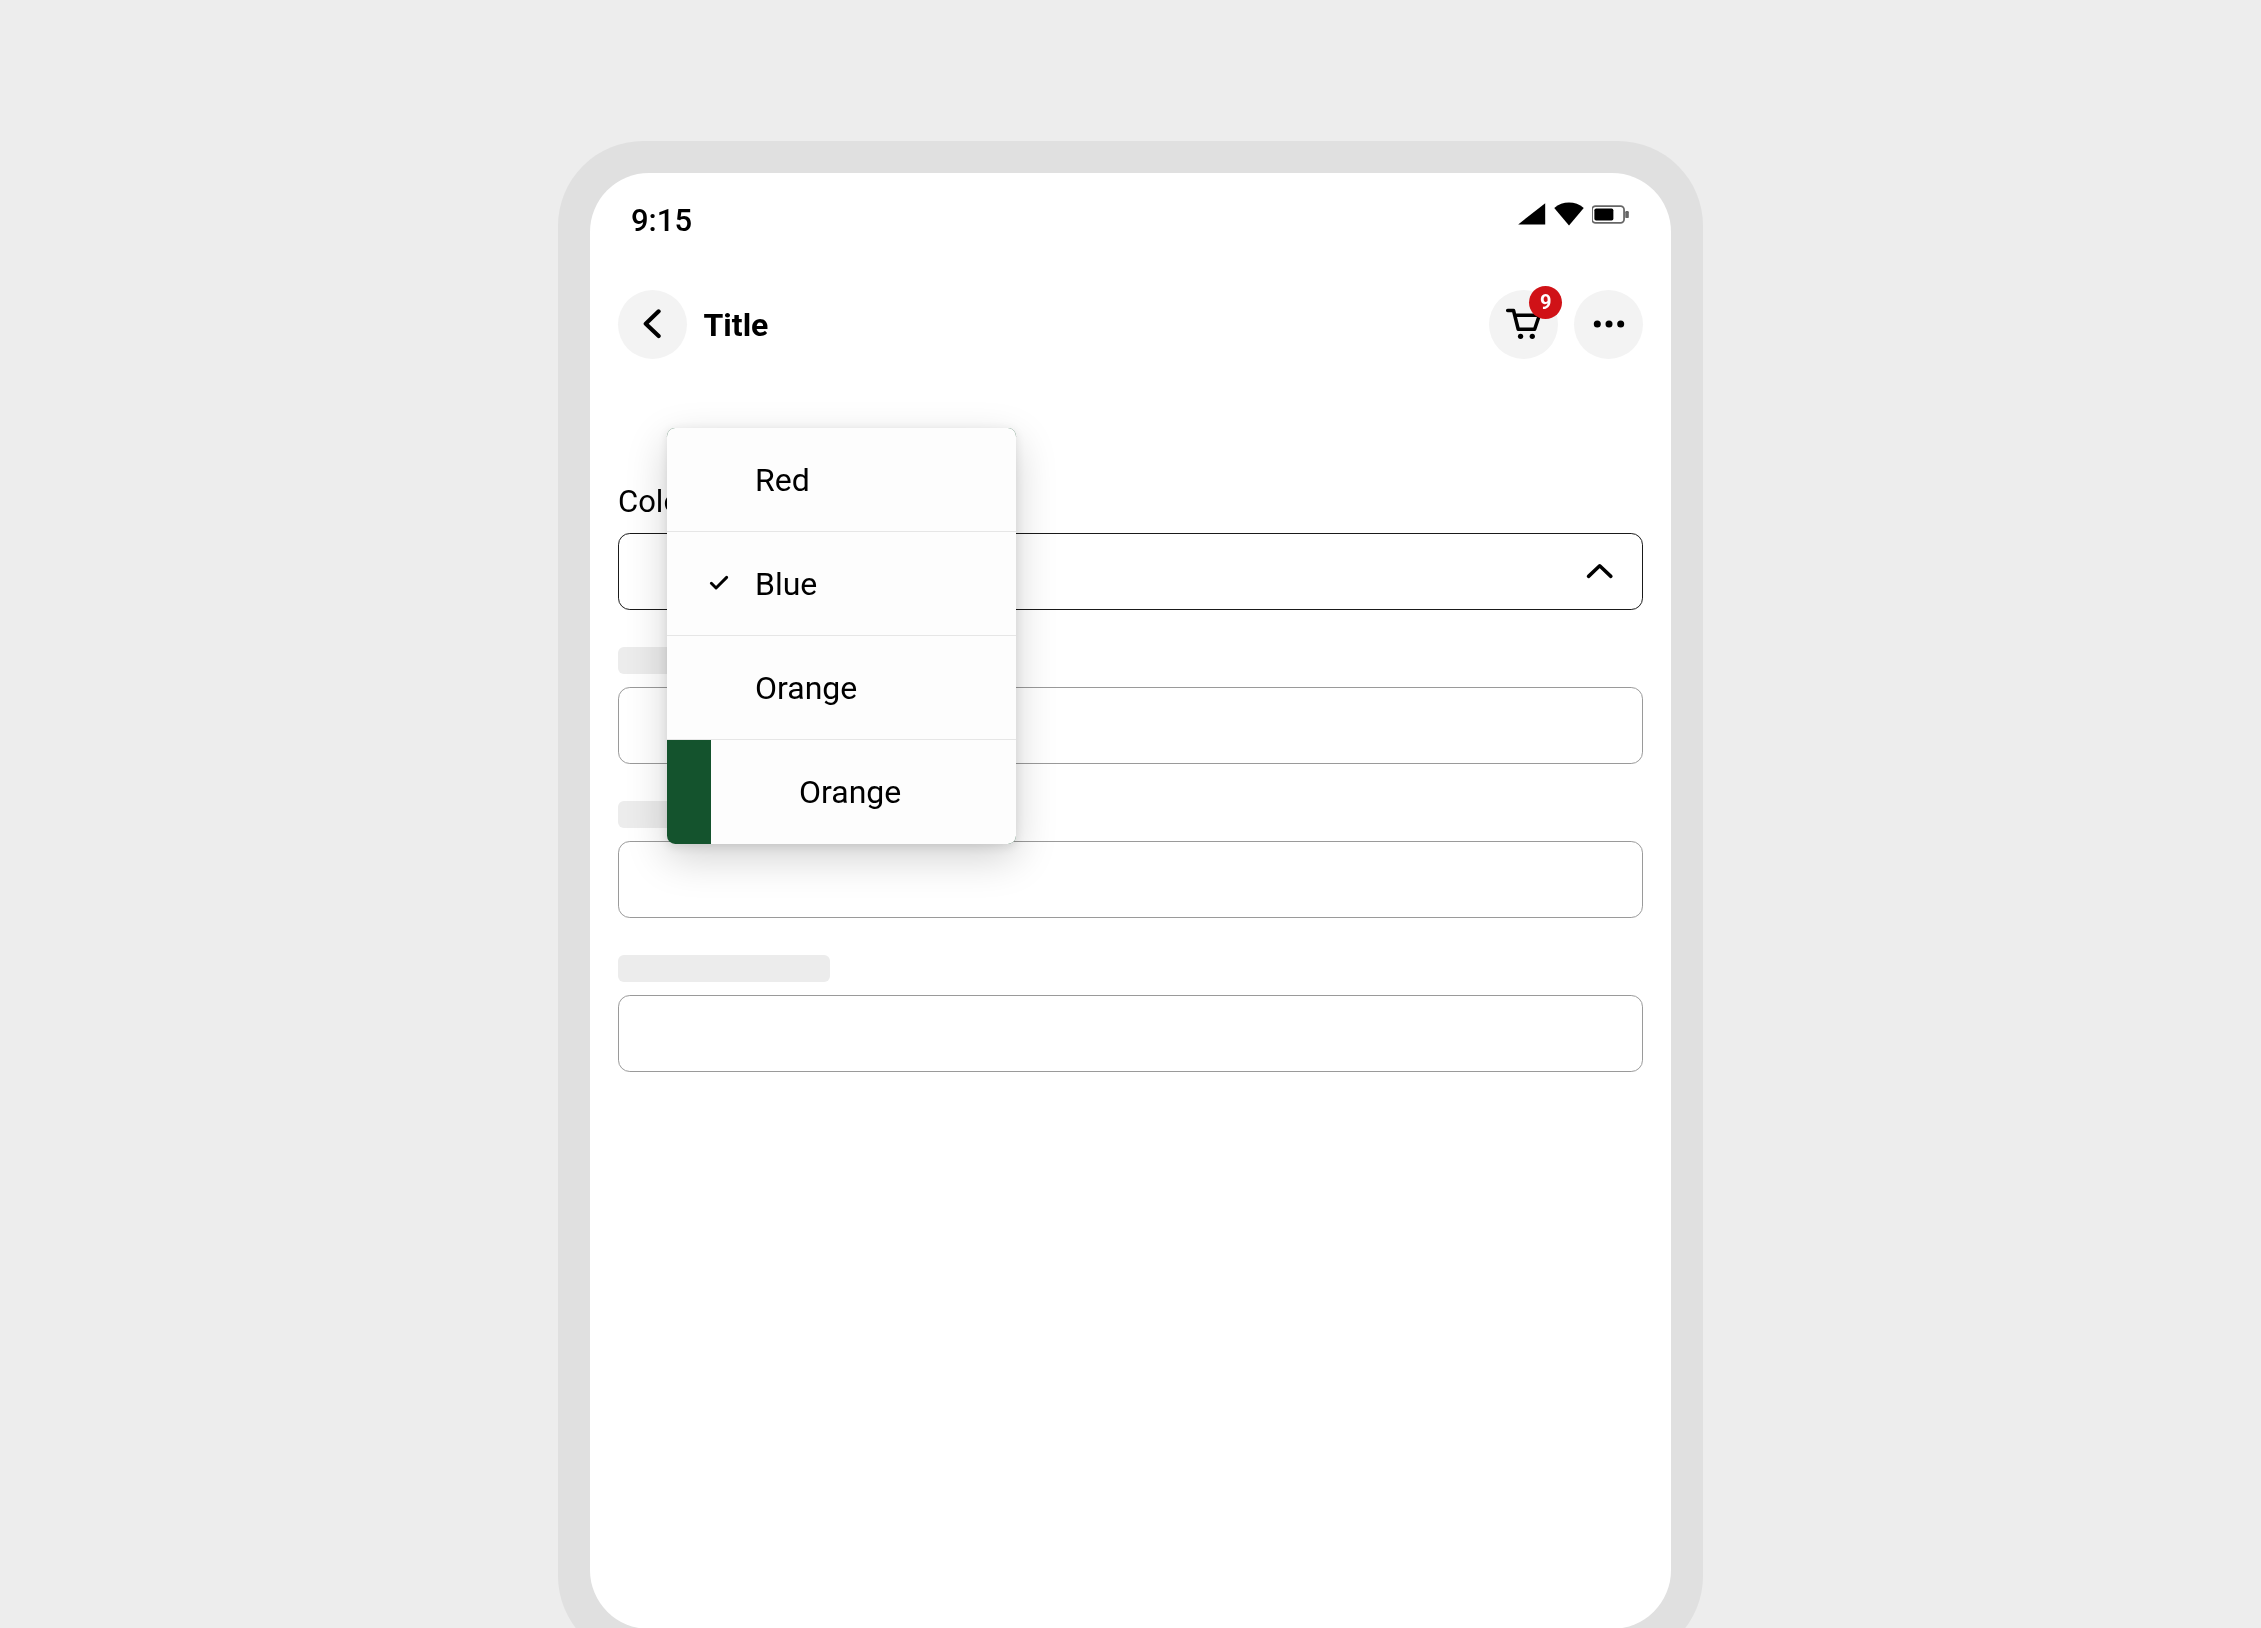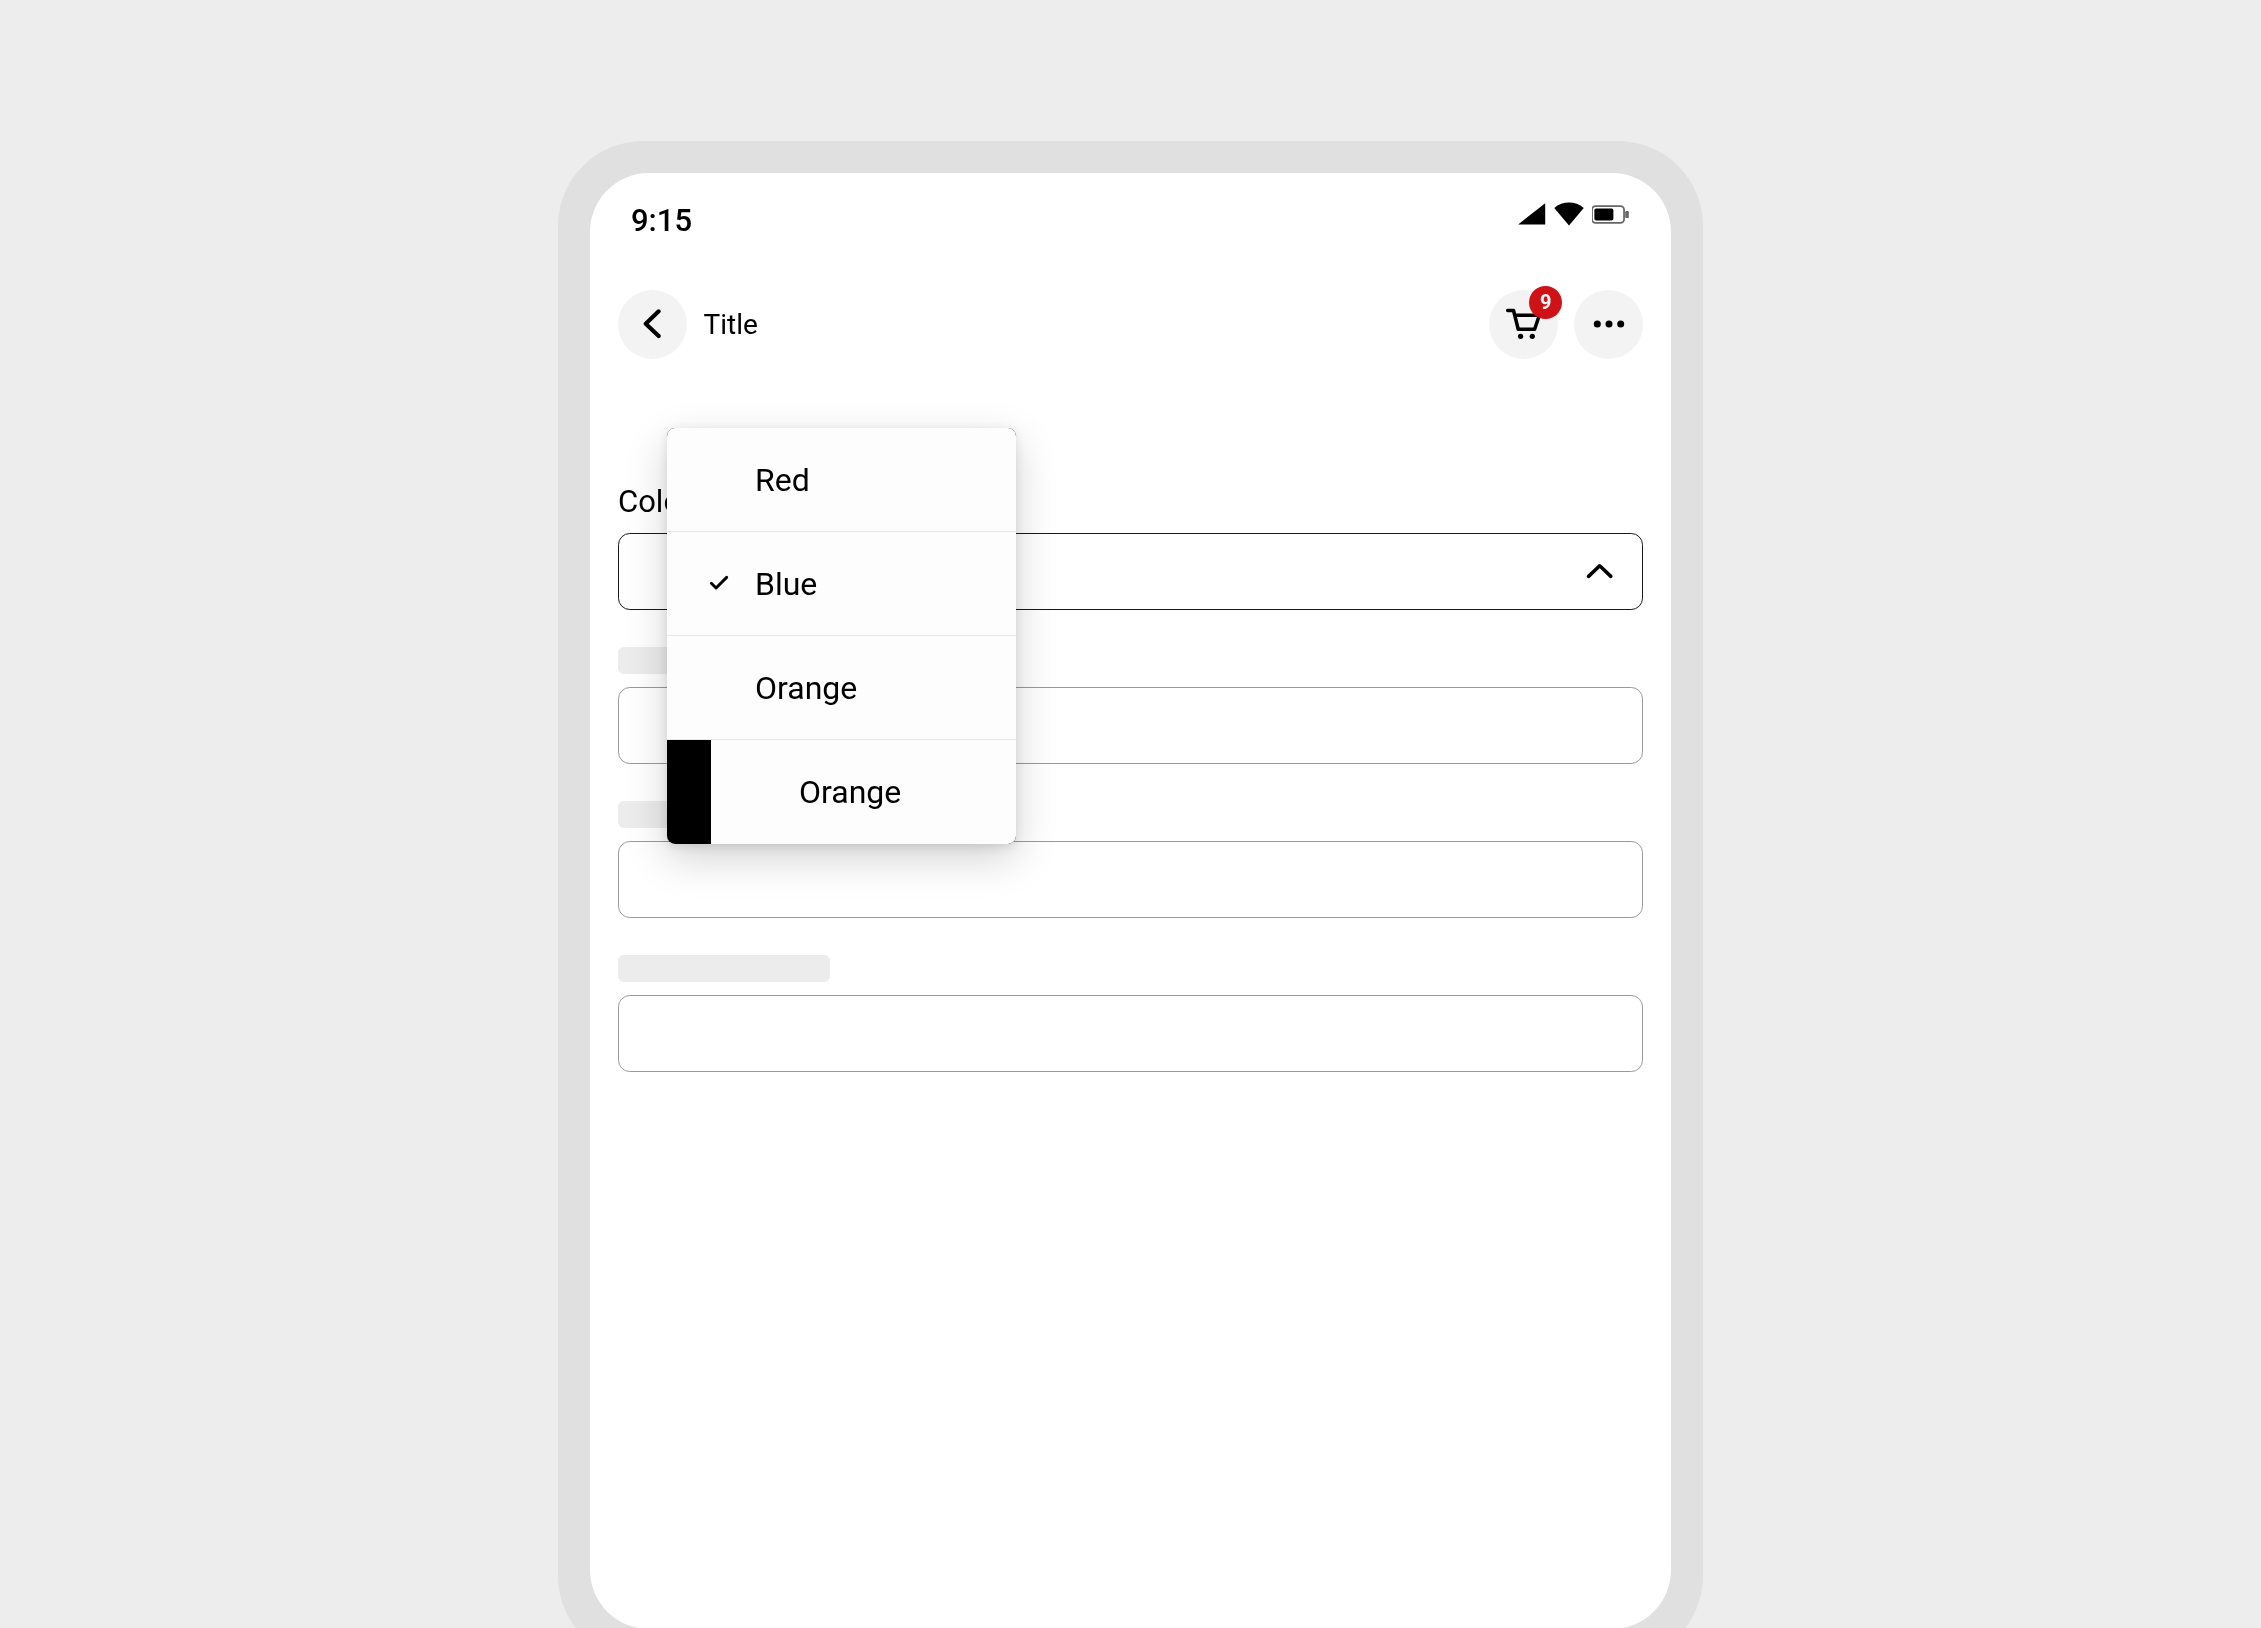--- a/index.html
+++ b/index.html
@@ -57,22 +57,22 @@
     width: 69px;
     height: 69px;
     border-radius: 50%;
     background: #f3f3f3;
     display: flex;
     align-items: center;
     justify-content: center;
     position: relative;
   }
   .topbar-title {
-    font-size: 28px;
-    font-weight: 400;
+    font-size: 32px;
+    font-weight: 700;
     color: #000;
     flex: 1;
   }
   .badge {
     position: absolute;
     top: -4.7px;
     right: -4.7px;
     min-width: 33px;
     height: 33px;
     border-radius: 16.5px;
@@ -119,21 +119,21 @@
     height: 77px;
     border: 1.2px solid #9a9a9a;
     border-radius: 11.8px;
     background: #fff;
   }
   .dropdown {
     position: absolute;
     top: 51px;
     left: 77px;
     width: 349px;
-    background: #000000;
+    background: #14532d;
     border-radius: 8.2px;
     box-shadow: 0 14px 41px rgba(0,0,0,0.18), 0 2.4px 9.4px rgba(0,0,0,0.10);
     overflow: hidden;
   }
   .dropdown-item {
     height: 104px;
     display: flex;
     align-items: center;
     padding-left: 88px;
     font-size: 32px;

